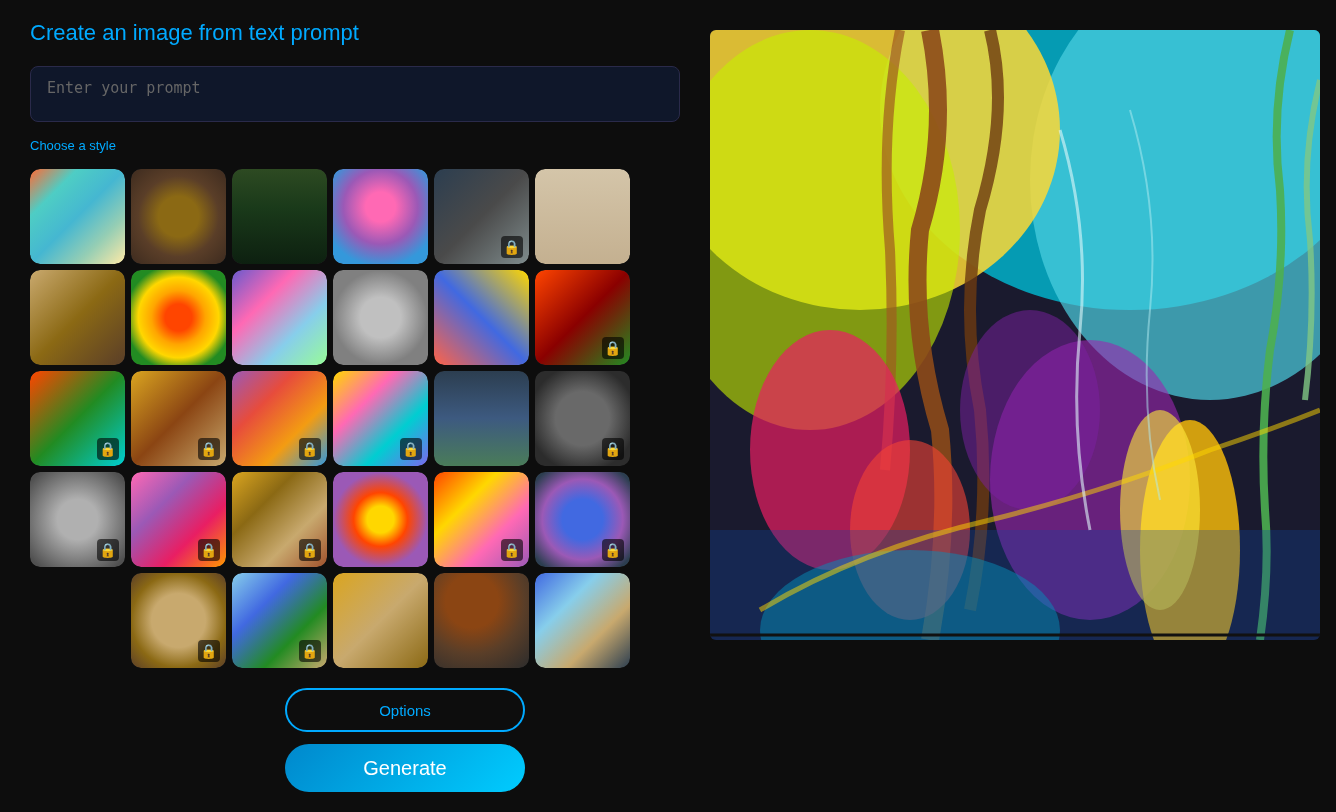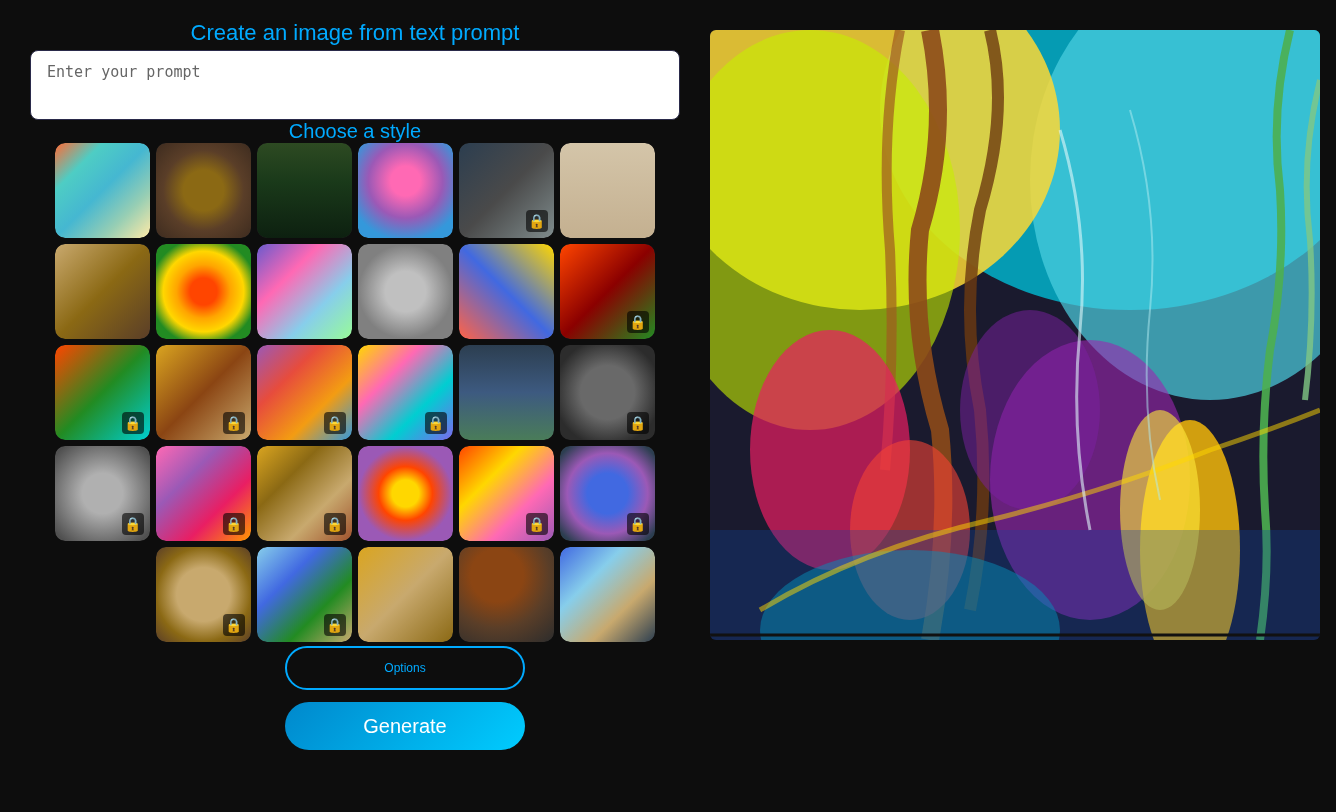--- a/index.html
+++ b/index.html
@@ -13,50 +13,50 @@
       display: flex;
       padding: 20px 30px;
       gap: 30px;
     }
 
     .left-panel {
       width: 650px;
       flex-shrink: 0;
       display: flex;
       flex-direction: column;
-      align-items: center;
+      gap: 16px;
     }
 
     .page-title {
       color: #00aaff;
       font-size: 22px;
       font-weight: 400;
       margin-bottom: 4px;
     }
 
     .prompt-textarea {
       width: 100%;
       height: 70px;
-      background: #ffffff;
+      background: #0f172a;
       border: 1px solid #2a2a4a;
       border-radius: 8px;
       color: #888;
       font-size: 15px;
       padding: 12px 16px;
       resize: none;
       outline: none;
     }
 
     .prompt-textarea::placeholder {
       color: #666;
     }
 
     .choose-style-label {
       color: #00aaff;
-      font-size: 20px;
+      font-size: 13px;
       font-weight: 500;
     }
 
     .style-grid {
       display: grid;
       grid-template-columns: repeat(6, 95px);
       grid-template-rows: repeat(5, 95px);
       gap: 6px;
     }
 
@@ -93,21 +93,21 @@
       padding-left: 100px;
     }
 
     .btn-options {
       width: 240px;
       height: 44px;
       border: 2px solid #00aaff;
       border-radius: 25px;
       background: transparent;
       color: #00aaff;
-      font-size: 12px;
+      font-size: 15px;
       cursor: pointer;
     }
 
     .btn-generate {
       width: 240px;
       height: 48px;
       border: none;
       border-radius: 25px;
       background: linear-gradient(135deg, #0088cc, #00ccff);
       color: #ffffff;

